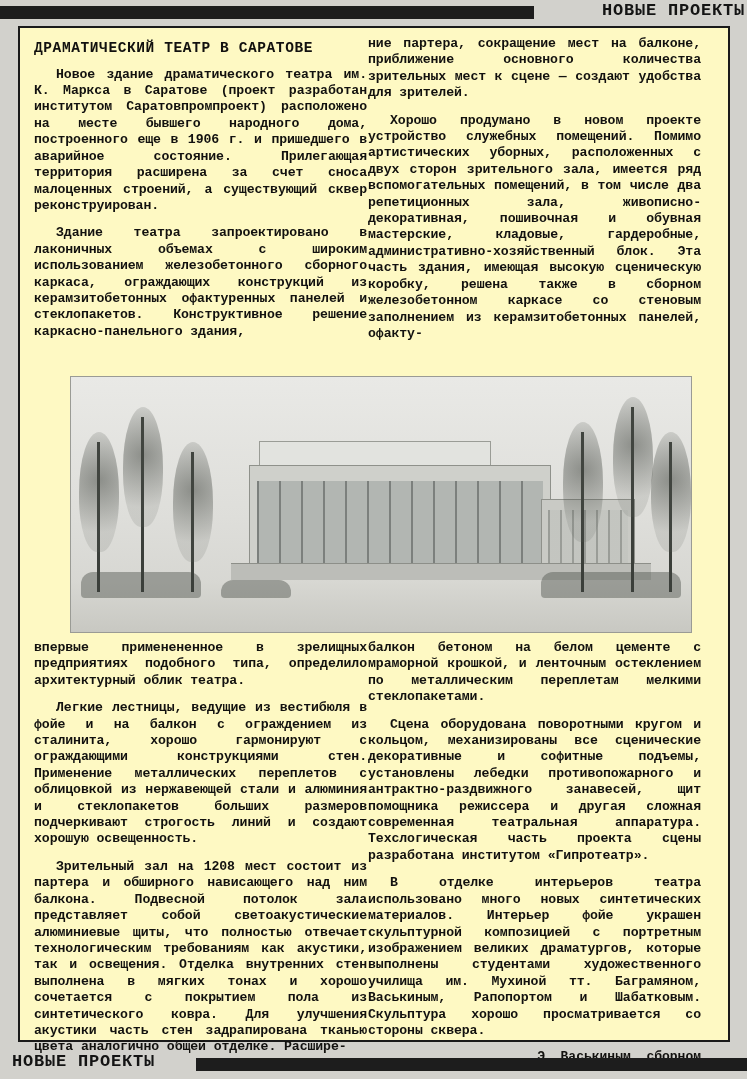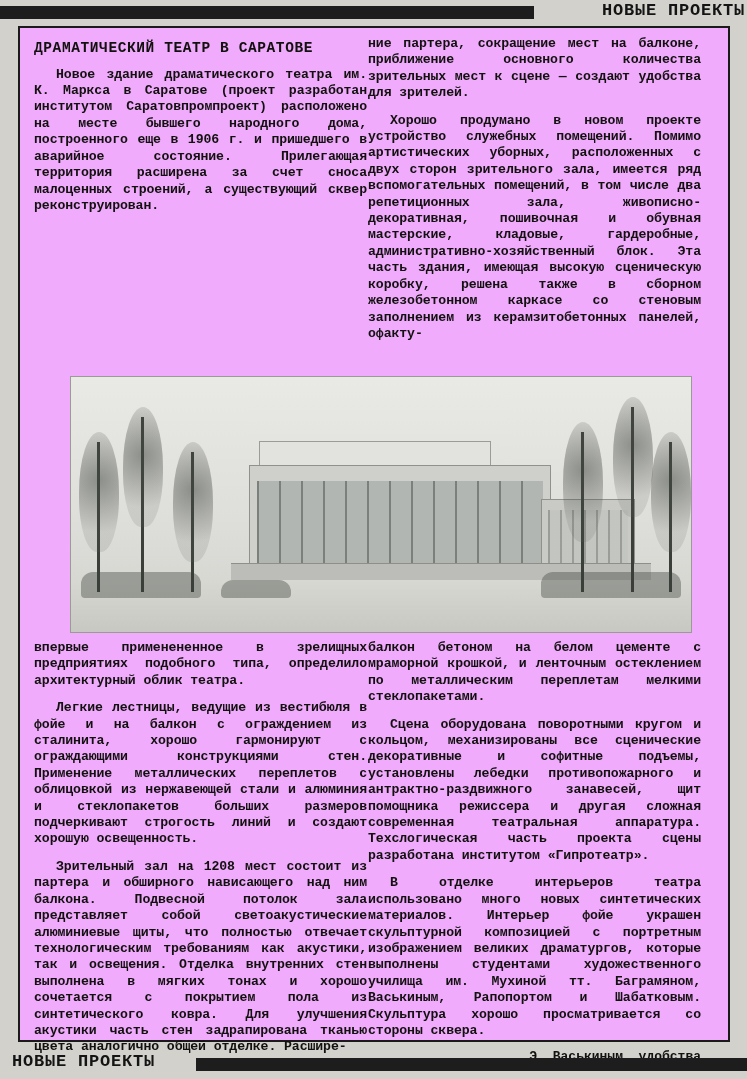--- a/index.html
+++ b/index.html
@@ -46,21 +46,21 @@
     white-space: nowrap;
   }
   
   .frame {
     position: absolute;
     top: 26px;
     left: 18px;
     width: 712px;
     height: 1016px;
     border: 2px solid #1a1a1a;
-    background: #f0abfc;
+    background: #fef9c3;
     box-sizing: border-box;
   }
   .inner {
     position: absolute;
     top: 8px; left: 8px;
     width: 694px;
     height: 998px;
   }
   .col {
     position: absolute;
@@ -243,20 +243,21 @@
     <div class="top-rule"></div>
     <div class="top-head">НОВЫЕ ПРОЕКТЫ</div>
   </div>
 
   <div class="frame">
     <div class="inner">
 
       <div class="col col-left" style="top:0; height:330px;">
         <h1 class="title">ДРАМАТИЧЕСКИЙ ТЕАТР В САРАТОВЕ</h1>
         <p class="body">Новое здание драматического театра им. К. Маркса в Саратове (проект разработан институтом Саратовпромпроект) расположено на месте бывшего народного дома, построенного еще в 1906 г. и пришедшего в аварийное состояние. Прилегающая территория расширена за счет сноса малоценных строений, а существующий сквер реконструирован.</p>
+        <p class="body">Здание театра запроектировано в лаконичных объемах с широким использованием железобетонного сборного каркаса, ограждающих конструкций из керамзитобетонных офактуренных панелей и стеклопакетов. Конструктивное решение каркасно-панельного здания,</p>
       </div>
 
       <div class="col col-right" style="top:0; height:330px;">
         <p class="body noindent">ние партера, сокращение мест на балконе, приближение основного количества зрительных мест к сцене — создают удобства для зрителей.</p>
         <p class="body">Хорошо продумано в новом проекте устройство служебных помещений. Помимо артистических уборных, расположенных с двух сторон зрительного зала, имеется ряд вспомогательных помещений, в том числе два репетиционных зала, живописно-декоративная, пошивочная и обувная мастерские, кладовые, гардеробные, административно-хозяйственный блок. Эта часть здания, имеющая высокую сценическую коробку, решена также в сборном железобетонном каркасе со стеновым заполнением из керамзитобетонных панелей, офакту-</p>
       </div>
 
       <div class="photo">
         <div class="sky"></div>
         <div class="bldg-upper"></div>
@@ -283,21 +284,21 @@
         <p class="body">Легкие лестницы, ведущие из вестибюля в фойе и на балкон с ограждением из сталинита, хорошо гармонируют с ограждающими конструкциями стен. Применение металлических переплетов с облицовкой из нержавеющей стали и алюминия и стеклопакетов больших размеров подчеркивают строгость линий и создают хорошую освещенность.</p>
         <p class="body">Зрительный зал на 1208 мест состоит из партера и обширного нависающего над ним балкона. Подвесной потолок зала представляет собой светоакустические алюминиевые щиты, что полностью отвечает технологическим требованиям как акустики, так и освещения. Отделка внутренних стен выполнена в мягких тонах и хорошо сочетается с покрытием пола из синтетического ковра. Для улучшения акустики часть стен задрапирована тканью цвета аналогично общей отделке. Расшире-</p>
       </div>
 
       <div class="col col-right" style="top:604px;">
         <p class="body noindent">балкон бетоном на белом цементе с мраморной крошкой, и ленточным остеклением по металлическим переплетам мелкими стеклопакетами.</p>
         <p class="body">Сцена оборудована поворотными кругом и кольцом, механизированы все сценические декоративные и софитные подъемы, установлены лебедки противопожарного и антрактно-раздвижного занавесей, щит помощника режиссера и другая сложная современная театральная аппаратура. Техслогическая часть проекта сцены разработана институтом «Гипротеатр».</p>
         <p class="body">В отделке интерьеров театра использовано много новых синтетических материалов. Интерьер фойе украшен скульптурной композицией с портретным изображением великих драматургов, которые выполнены студентами художественного училища им. Мухиной тт. Баграмяном, Васькиным, Рапопортом и Шабатковым. Скульптура хорошо просматривается со стороны сквера.</p>
         <div class="sig">
           <span>Э. Васькиным,</span>
-          <span class="role">удобства</span>
+          <span class="role">сборном</span>
         </div>
       </div>
 
     </div>
   </div>
 
   <div class="bottom-band">
     <div class="bottom-head">НОВЫЕ ПРОЕКТЫ</div>
     <div class="bottom-rule"></div>
   </div>

